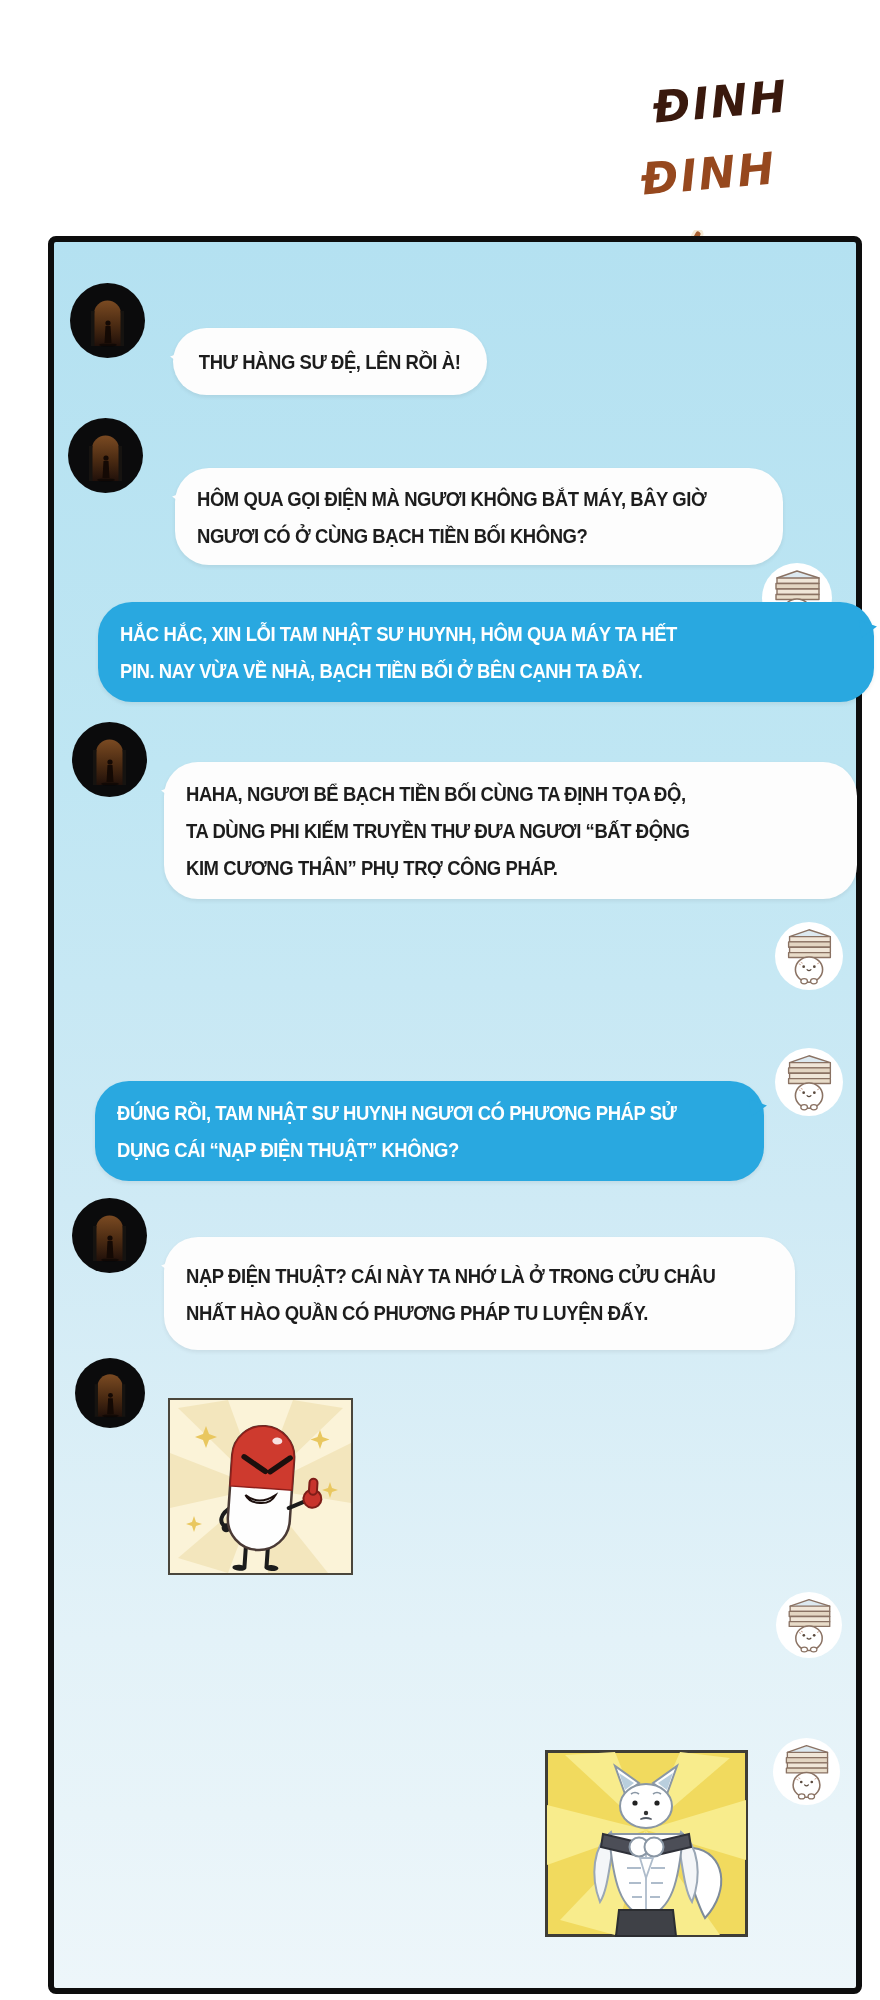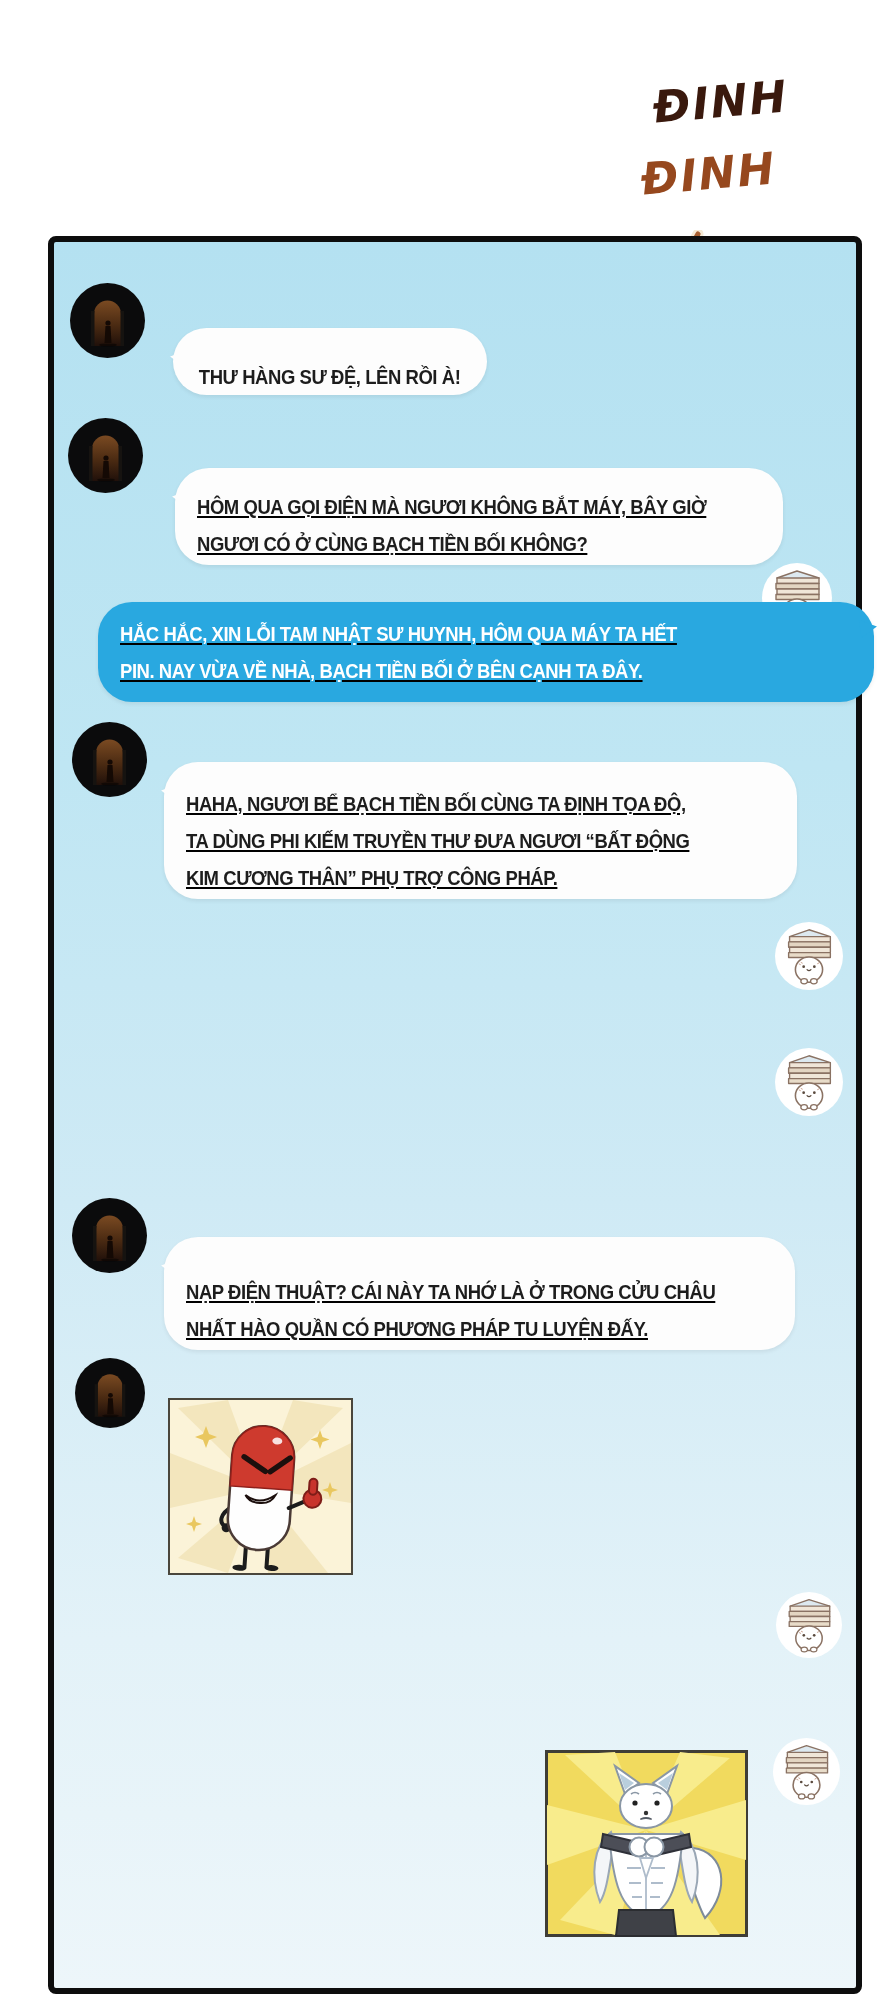--- a/index.html
+++ b/index.html
@@ -15,34 +15,34 @@
 
   
   .panel{position:absolute;left:48px;top:236px;width:814px;height:1758px;box-sizing:border-box;
          border:6px solid #0d0d0d;border-radius:8px;
          background:linear-gradient(180deg,#b4e1f1 0%,#bfe6f3 30%,#cfeaf5 55%,#e3f2f8 80%,#edf6fa 100%);}
 
   .avatar{position:absolute;}
 
   .bubble{position:absolute;box-sizing:border-box;border-radius:34px;
           box-shadow:0 2px 4px rgba(0,0,0,.07);display:flex;flex-direction:column;justify-content:center;}
-  .bubble.white{background:#fdfdfd;justify-content:flex-end;}
+  .bubble.white{background:#fdfdfd;}
   .bubble.blue{background:#29a8e0;}
   .bubble.white::before{content:"";position:absolute;left:-12px;top:20px;width:0;height:0;
           border:9px solid transparent;border-right:17px solid #fdfdfd;transform:rotate(8deg);}
   .bubble.blue::before{content:"";position:absolute;right:-12px;top:16px;width:0;height:0;
           border:9px solid transparent;border-left:17px solid #29a8e0;transform:rotate(-8deg);}
 
   .line{display:block;white-space:nowrap;font-weight:700;font-size:21px;line-height:37px;
         letter-spacing:-0.5px;color:#1d1d1d;transform:scaleX(0.88);transform-origin:0 50%;}
   .blue .line{color:#ffffff;}
   .center{align-items:center;}
   .center .line{transform-origin:50% 50%;}
 
-  .pad-l{padding:3px 22px;text-decoration:underline;}
+  .pad-l{padding:3px 22px;}
 
   .sticker{position:absolute;line-height:0;}
   .sticker svg{display:block;}
 </style>
 </head>
 <body>
 
 <svg width="0" height="0" style="position:absolute" aria-hidden="true">
   <defs>
     <linearGradient id="doorGrad" x1="0" y1="0" x2="0" y2="1">
@@ -110,33 +110,37 @@
         <use href="#av-right"></use>
       </svg>
     <div class="bubble blue pad-l" style="left:44px;top:360px;width:776px;height:100px">
       <span class="line">HẮC HẮC, XIN LỖI TAM NHẬT SƯ HUYNH, HÔM QUA MÁY TA HẾT</span>
       <span class="line">PIN. NAY VỪA VỀ NHÀ, BẠCH TIỀN BỐI Ở BÊN CẠNH TA ĐÂY.</span>
     </div>
 
     <svg class="avatar" style="left:18px;top:480px" width="75" height="75">
         <use href="#av-left"></use>
       </svg>
-    <div class="bubble white pad-l" style="left:110px;top:520px;width:633px;height:137px">
+    <div class="bubble white pad-l" style="left:110px;top:520px;width:693px;height:137px">
       <span class="line">HAHA, NGƯƠI BỂ BẠCH TIỀN BỐI CÙNG TA ĐỊNH TỌA ĐỘ,</span>
       <span class="line">TA DÙNG PHI KIẾM TRUYỀN THƯ ĐƯA NGƯƠI “BẤT ĐỘNG</span>
       <span class="line">KIM CƯƠNG THÂN” PHỤ TRỢ CÔNG PHÁP.</span>
     </div>
 
     <svg class="avatar" style="left:721px;top:680px" width="68" height="68">
         <use href="#av-right"></use>
       </svg>
 
     <svg class="avatar" style="left:721px;top:806px" width="68" height="68">
         <use href="#av-right"></use>
       </svg>
+    <div class="bubble blue pad-l" style="left:41px;top:839px;width:669px;height:100px">
+      <span class="line">ĐÚNG RỒI, TAM NHẬT SƯ HUYNH NGƯƠI CÓ PHƯƠNG PHÁP SỬ</span>
+      <span class="line">DỤNG CÁI “NẠP ĐIỆN THUẬT” KHÔNG?</span>
+    </div>
 
     <svg class="avatar" style="left:18px;top:956px" width="75" height="75">
         <use href="#av-left"></use>
       </svg>
     <div class="bubble white pad-l" style="left:110px;top:995px;width:631px;height:113px">
       <span class="line">NẠP ĐIỆN THUẬT? CÁI NÀY TA NHỚ LÀ Ở TRONG CỬU CHÂU</span>
       <span class="line">NHẤT HÀO QUẦN CÓ PHƯƠNG PHÁP TU LUYỆN ĐẤY.</span>
     </div>
 
     <svg class="avatar" style="left:21px;top:1116px" width="70" height="70">

